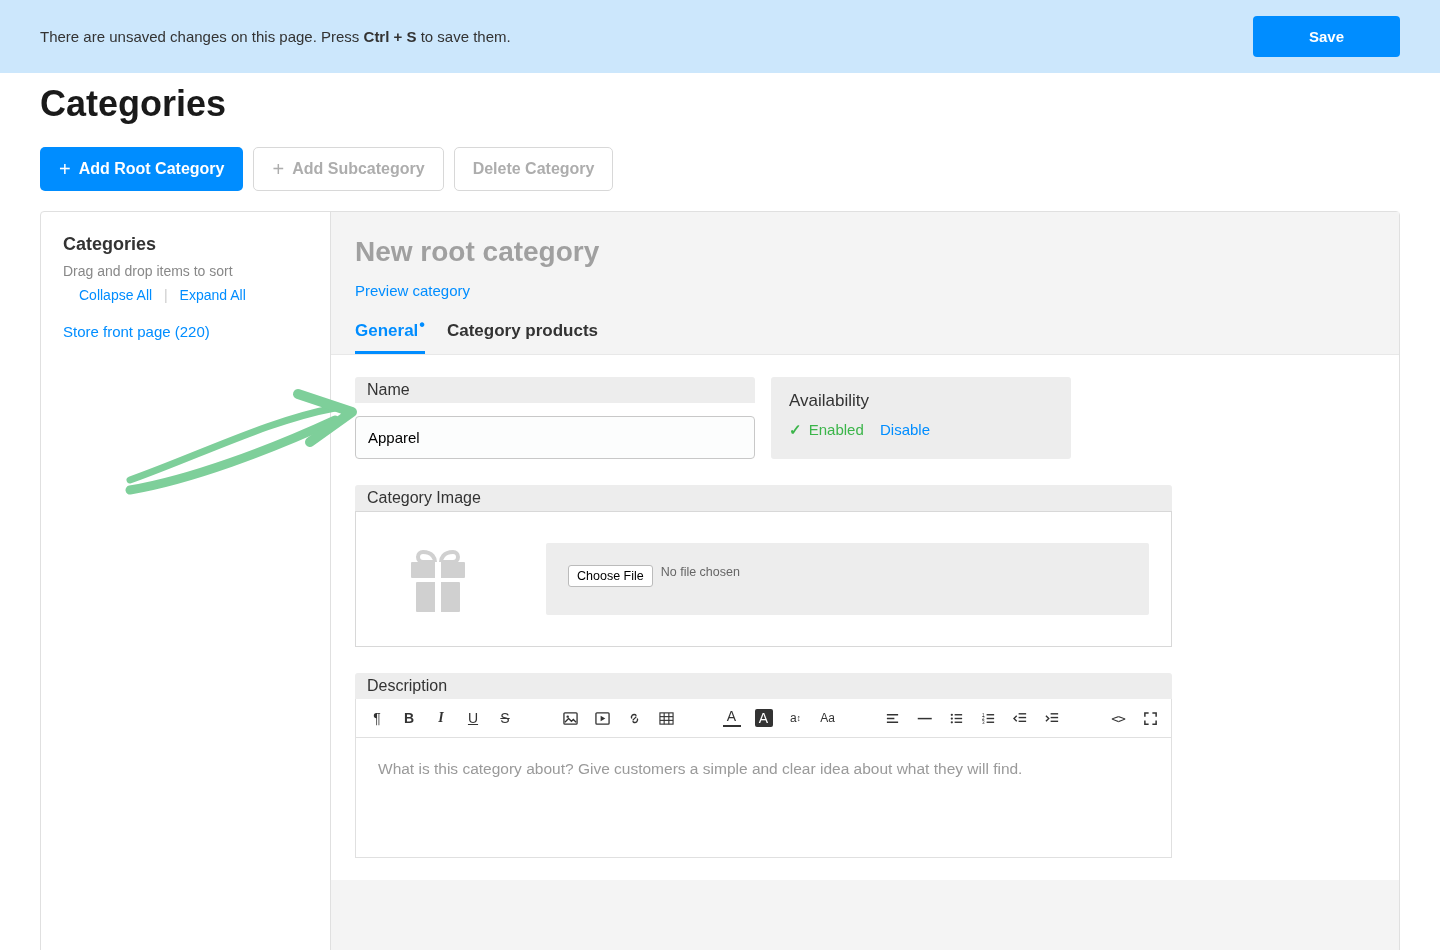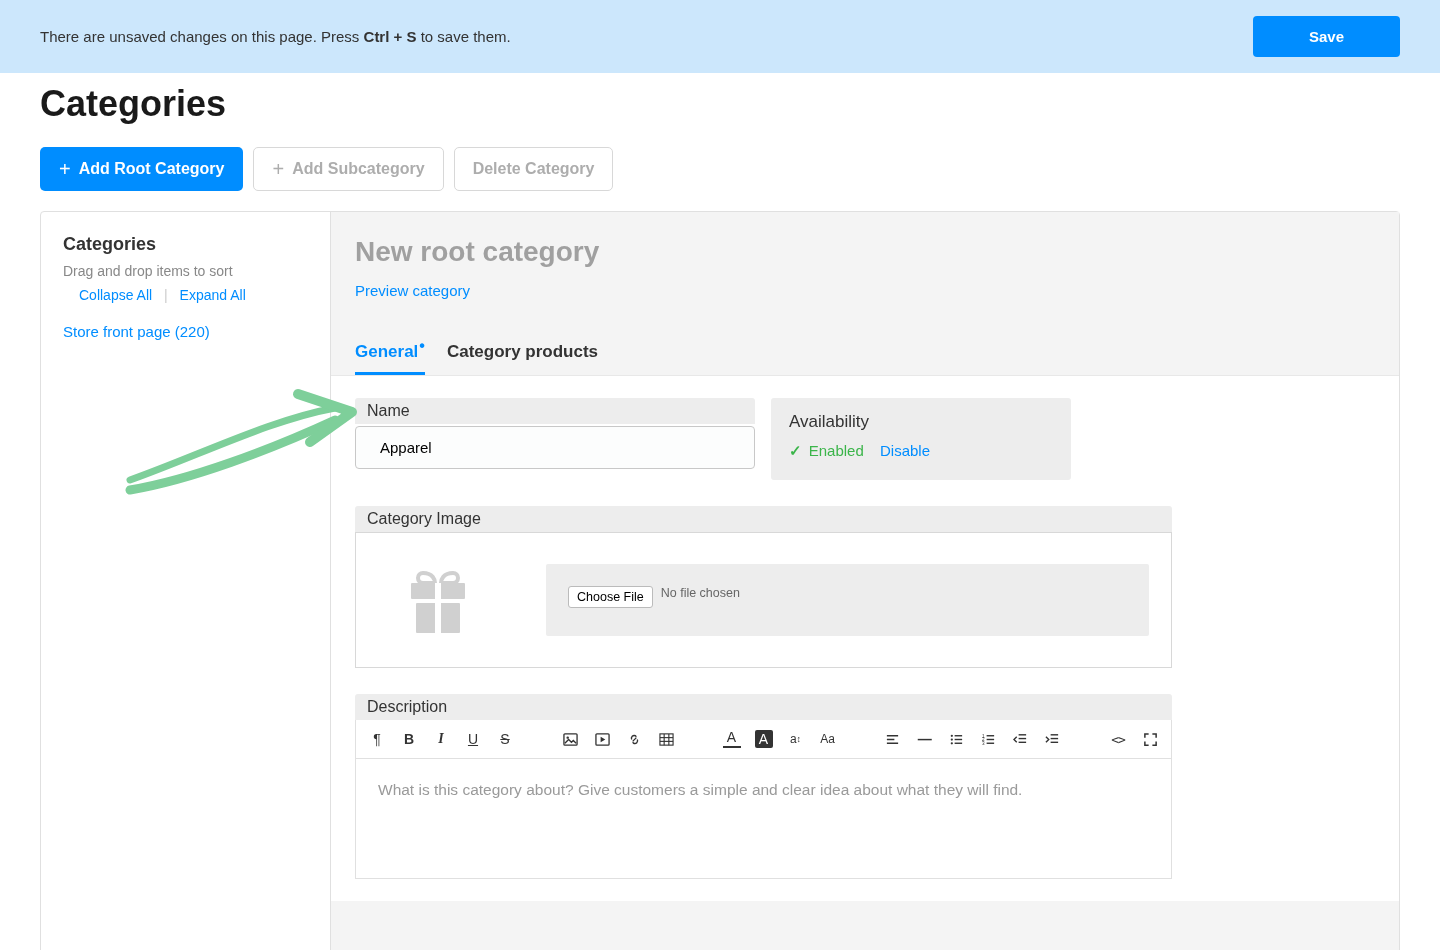--- a/index.html
+++ b/index.html
@@ -25,34 +25,34 @@
     .sidebar h3 { font-size: 18px; font-weight: 600; color: #333; margin-bottom: 8px; }
     .sidebar-hint { font-size: 14px; color: #888; margin-bottom: 8px; }
     .sidebar-links { font-size: 14px; margin-bottom: 20px; margin-left: 16px; }
     .sidebar-links a { color: #008dff; text-decoration: none; cursor: pointer; }
     .sidebar-links .sep { color: #ccc; margin: 0 8px; }
     .sidebar-store { color: #008dff; font-size: 15px; cursor: pointer; margin-top: 16px; }
 
     .content { flex: 1; background: #f4f4f4; }
     .content-header { padding: 24px 24px 0; }
     .content-title { font-size: 28px; font-weight: 600; color: #a0a0a0; margin-bottom: 14px; }
-    .preview-link { color: #008dff; font-size: 15px; cursor: pointer; margin-bottom: 33px; display: inline-block; }
+    .preview-link { color: #008dff; font-size: 15px; cursor: pointer; margin-bottom: 12px; display: inline-block; }
 
     .tabs { display: flex; gap: 22px; padding: 0 24px; border-bottom: 1px solid #e8e8e8; }
     .tab { font-size: 17px; font-weight: 600; padding: 10px 0; color: #333; cursor: pointer; border-bottom: 3px solid transparent; position: relative; }
     .tab.active { color: #008dff; border-bottom-color: #008dff; }
     .tab.active .dot { color: #008dff; font-size: 16px; position: relative; top: -6px; margin-left: 1px; }
 
     .form-area { background: #fff; padding: 22px 24px; }
     .form-row { display: flex; gap: 16px; align-items: flex-start; }
     .form-col-left { width: 400px; }
     .form-col-right { flex: 0 0 300px; }
 
     .section-label { background: #ededed; padding: 4px 12px; font-size: 16px; color: #333; border-top-left-radius: 3px; border-top-right-radius: 3px; }
-    .text-input { width: 100%; border: 1px solid #c8c8c8; border-radius: 4px; padding: 12px 24px; font-size: 15px; margin-top: 2px; background: #fcfdfd; }
+    .text-input { width: 100%; border: 1px solid #c8c8c8; border-radius: 4px; padding: 12px 12px; font-size: 15px; margin-top: 13px; background: #fcfdfd; }
 
     .avail-box { background: #ededed; padding: 14px 18px 20px; border-radius: 3px; }
     .avail-title { font-size: 17px; color: #333; margin-bottom: 10px; }
     .avail-status { font-size: 15px; }
     .check { color: #3bb54a; margin-right: 3px; font-weight: bold; }
     .enabled { color: #3bb54a; margin-right: 12px; }
     .disable { color: #008dff; cursor: pointer; }
 
     .section-block { margin-top: 26px; width: 817px; }
     .image-upload-box { border: 1px solid #d8d8d8; margin-top: 0; padding: 28px 22px; display: flex; gap: 48px; align-items: center; }

